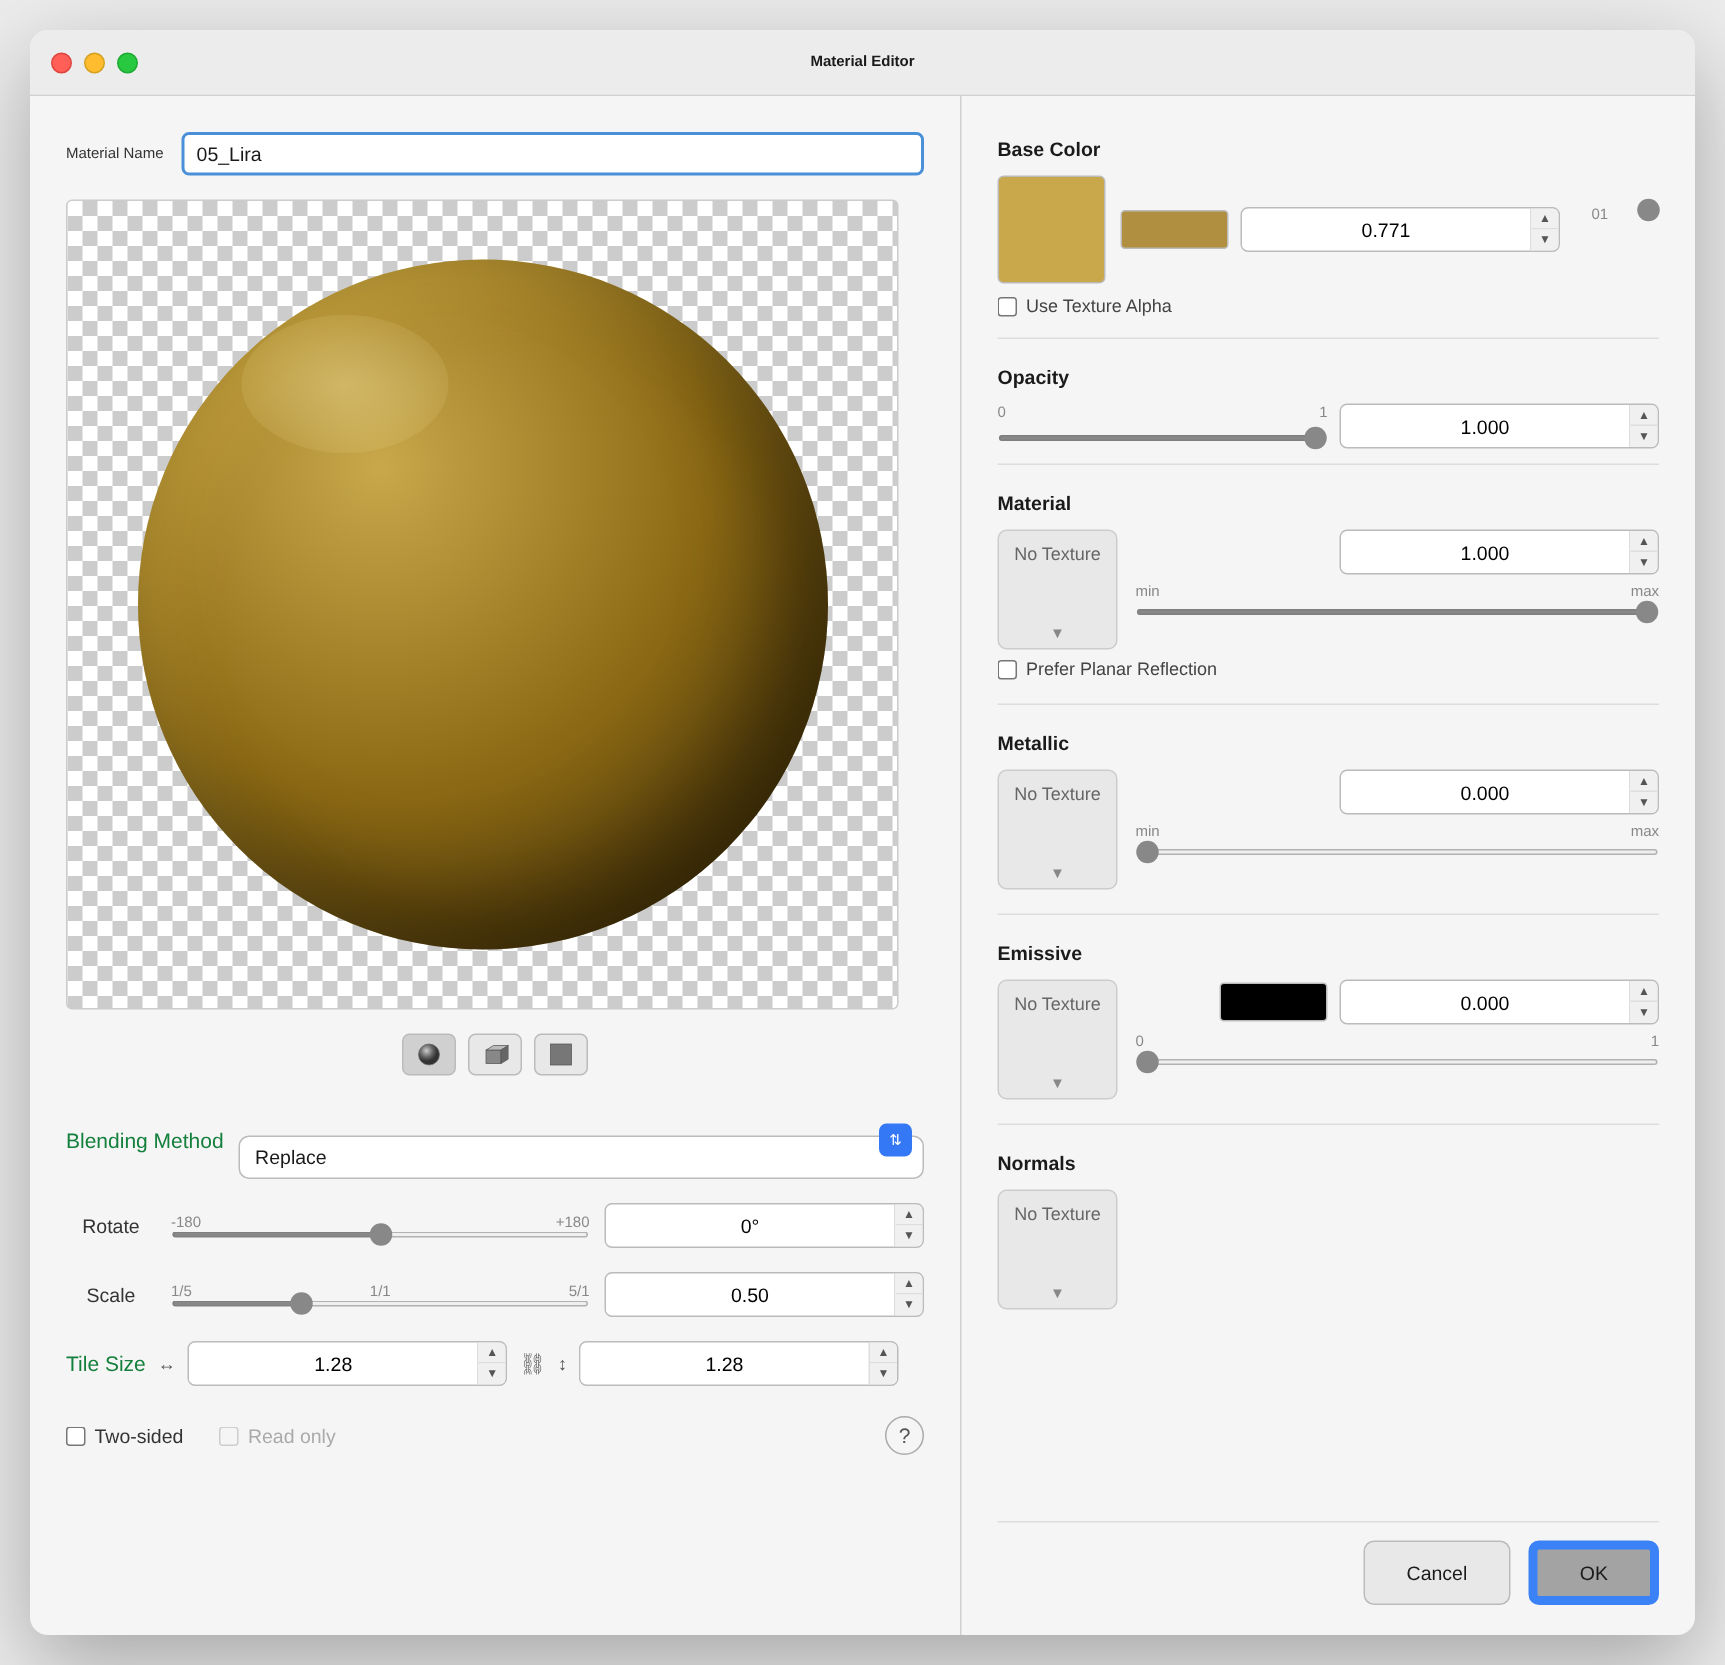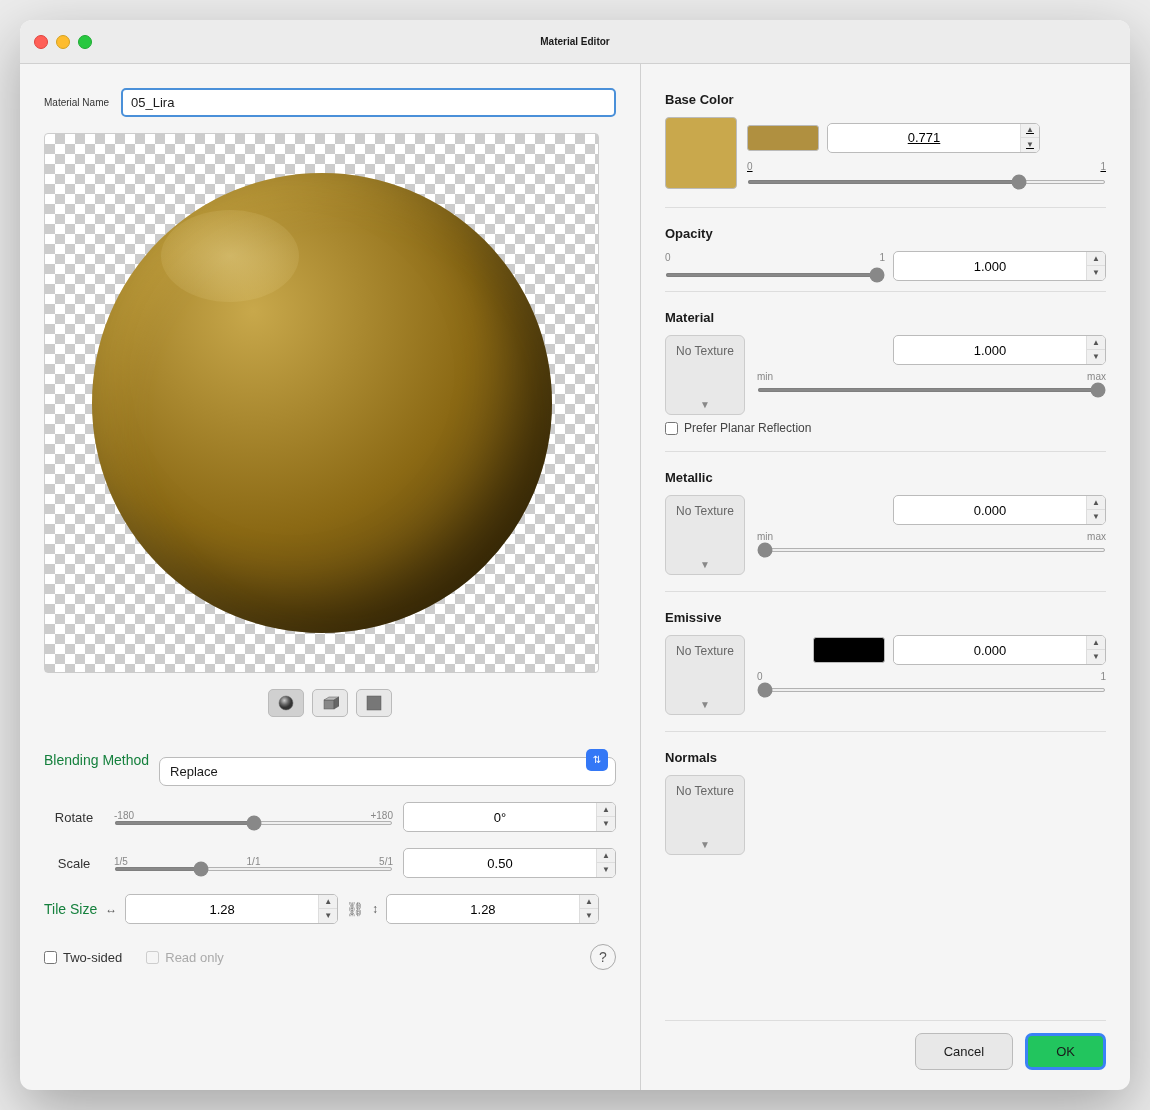--- a/index.html
+++ b/index.html
@@ -347,24 +347,23 @@
     .color-swatch-small {
       width: 72px;
       height: 26px;
       background: #b09040;
       border-radius: 3px;
       border: 1px solid #bbb;
       cursor: pointer;
     }
     .right-col {
       display: flex;
-      flex-direction: column;
-      gap: 8px;
+      flex-direction: row;
+      gap: 21px;
       flex: 1;
-      text-decoration: underline;
     }
     .slider-right-row {
       display: flex;
       align-items: center;
       gap: 6px;
     }
     .slider-right-labels {
       display: flex;
       justify-content: space-between;
       font-size: 10px;
@@ -426,22 +425,22 @@
       padding: 8px 28px;
       font-size: 13px;
       border-radius: 7px;
       cursor: pointer;
       border: 1px solid #bbb;
       background: #e8e8e8;
       color: #1a1a1a;
       font-weight: 500;
     }
     .btn-primary {
-      background: #22c55e;
-      border: 3px solid #3b82f6;
+      background: #a3a3a3;
+      border: 6px solid #3b82f6;
     }
     .emissive-swatch {
       width: 72px;
       height: 26px;
       background: #000;
       border-radius: 3px;
       border: 1px solid #bbb;
       cursor: pointer;
     }
     input[type=checkbox] {
@@ -615,20 +614,24 @@
             </div>
           </div>
           <div class="slider-right-labels">
             <span>0</span>
             <span>1</span>
           </div>
           <input type="range" min="0" max="1" step="0.001" value="0.771" style="width: 100%;">
         </div>
       </div>
 
+      <label class="checkbox-use-texture">
+        <input type="checkbox" style="">
+        <span>Use Texture Alpha</span>
+      </label>
 
       <div class="section-divider"></div>
 
       <div class="section-title">Opacity</div>
       <div class="slider-right-row" style="align-items:center; gap:8px;">
         <div style="flex:1;">
           <div class="slider-right-labels">
             <span>0</span>
             <span>1</span>
           </div>

